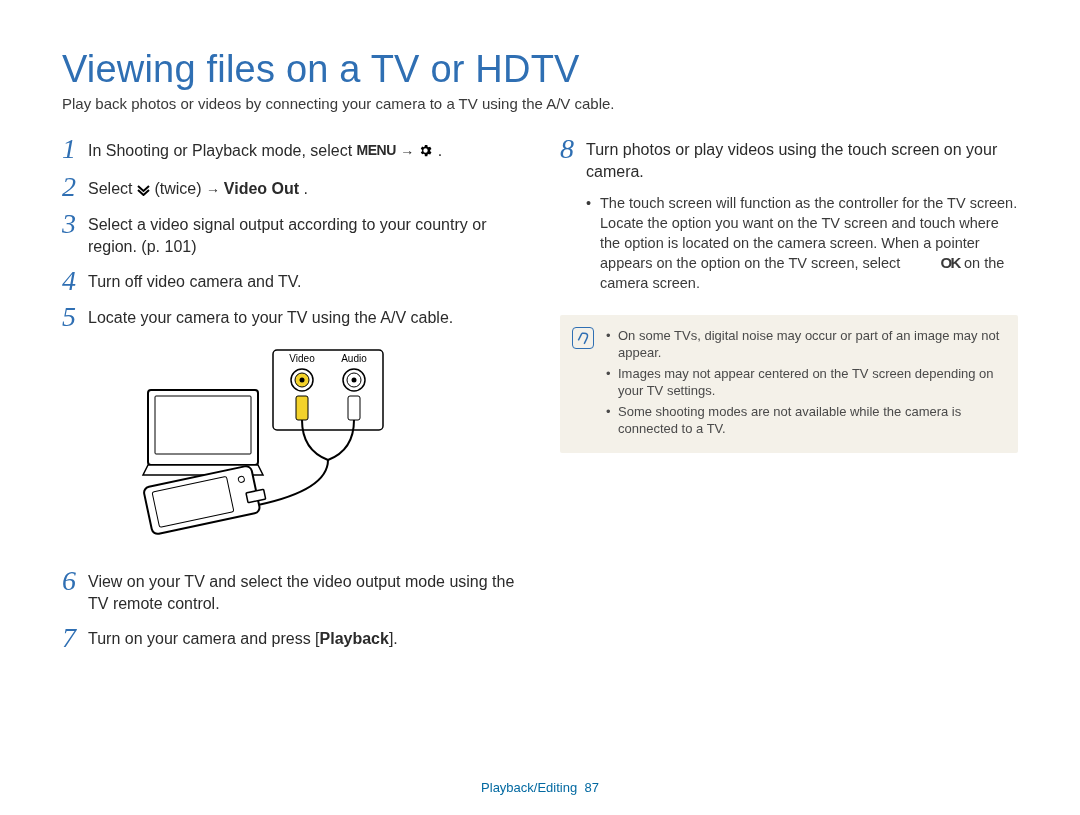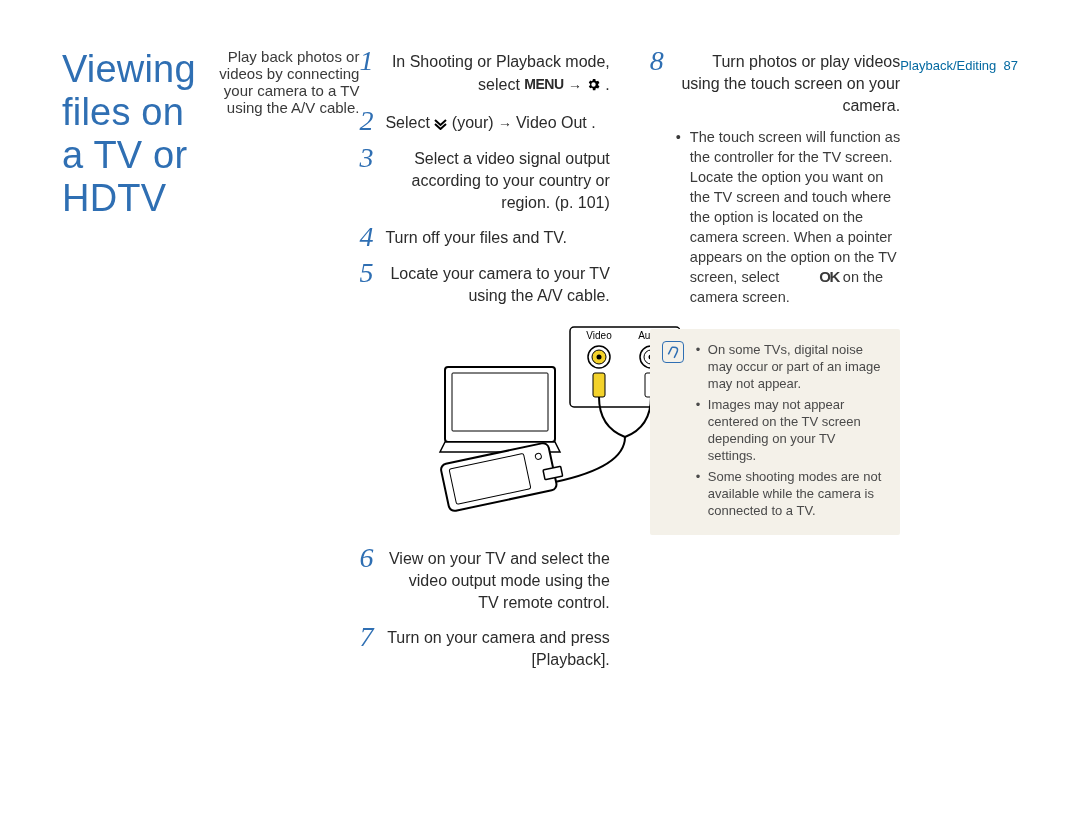--- a/index.html
+++ b/index.html
@@ -9,35 +9,35 @@
     background: #fff;
     color: #2b2b2b;
     width: 1080px;
     height: 815px;
     box-sizing: border-box;
   }
   .page {
     padding: 48px 62px 20px 62px;
     box-sizing: border-box;
     display: flex;
+    flex-direction: column;
     height: 100%;
   }
   .title {
     font-size: 38px;
     color: #2f6fb3;
     font-weight: 400;
     margin: 0 0 4px 0;
     letter-spacing: 0.2px;
   }
   .intro {
     font-size: 15px;
     color: #3a3a3a;
     margin: 0 0 24px 0;
     font-weight: 300;
-    text-align: right;
   }
   .columns {
     display: flex;
     gap: 40px;
     flex: 1;
   }
   .col {
     flex: 1;
     min-width: 0;
   }
@@ -52,24 +52,23 @@
     font-family: "Times New Roman", Times, serif;
     font-style: italic;
     color: #2f6fb3;
     font-size: 28px;
     width: 26px;
     flex-shrink: 0;
     line-height: 26px;
   }
   .step-text {
     padding-top: 3px;
-    text-align: right;
   }
   .bold {
-    font-weight: 400;
+    font-weight: 700;
     margin-top: 18px;
   }
   .menu-glyph {
     font-weight: 700;
     letter-spacing: -0.5px;
     font-size: 14px;
     vertical-align: 1px;
   }
   .arrow {
     font-size: 14px;
@@ -173,35 +172,35 @@
         </div>
       </div>
 
       <div class="step">
         <div class="step-num">2</div>
         <div class="step-text">
           <span>Select </span>
           <span class="down-icon"><svg width="13" height="11" viewBox="0 0 13 11" style="vertical-align:-1px">
                 <path d="M1 1 L6.5 6 L12 1 M1 5 L6.5 10 L12 5" fill="none" stroke="#000" stroke-width="2"></path>
               </svg></span>
-          <span> (your) </span>
+          <span> (twice) </span>
           <span class="arrow">→ </span>
           <span class="bold">Video Out</span>
           <span>.</span>
         </div>
       </div>
 
       <div class="step">
         <div class="step-num">3</div>
         <div class="step-text">Select a video signal output according to your country or region. (p. 101)</div>
       </div>
 
       <div class="step">
         <div class="step-num">4</div>
-        <div class="step-text">Turn off your files and TV.</div>
+        <div class="step-text">Turn off video camera and TV.</div>
       </div>
 
       <div class="step">
         <div class="step-num">5</div>
         <div class="step-text">Locate your camera to your TV using the A/V cable.</div>
       </div>
 
       <div class="diagram">
         <svg width="340" height="210" viewBox="0 0 340 210">
 

